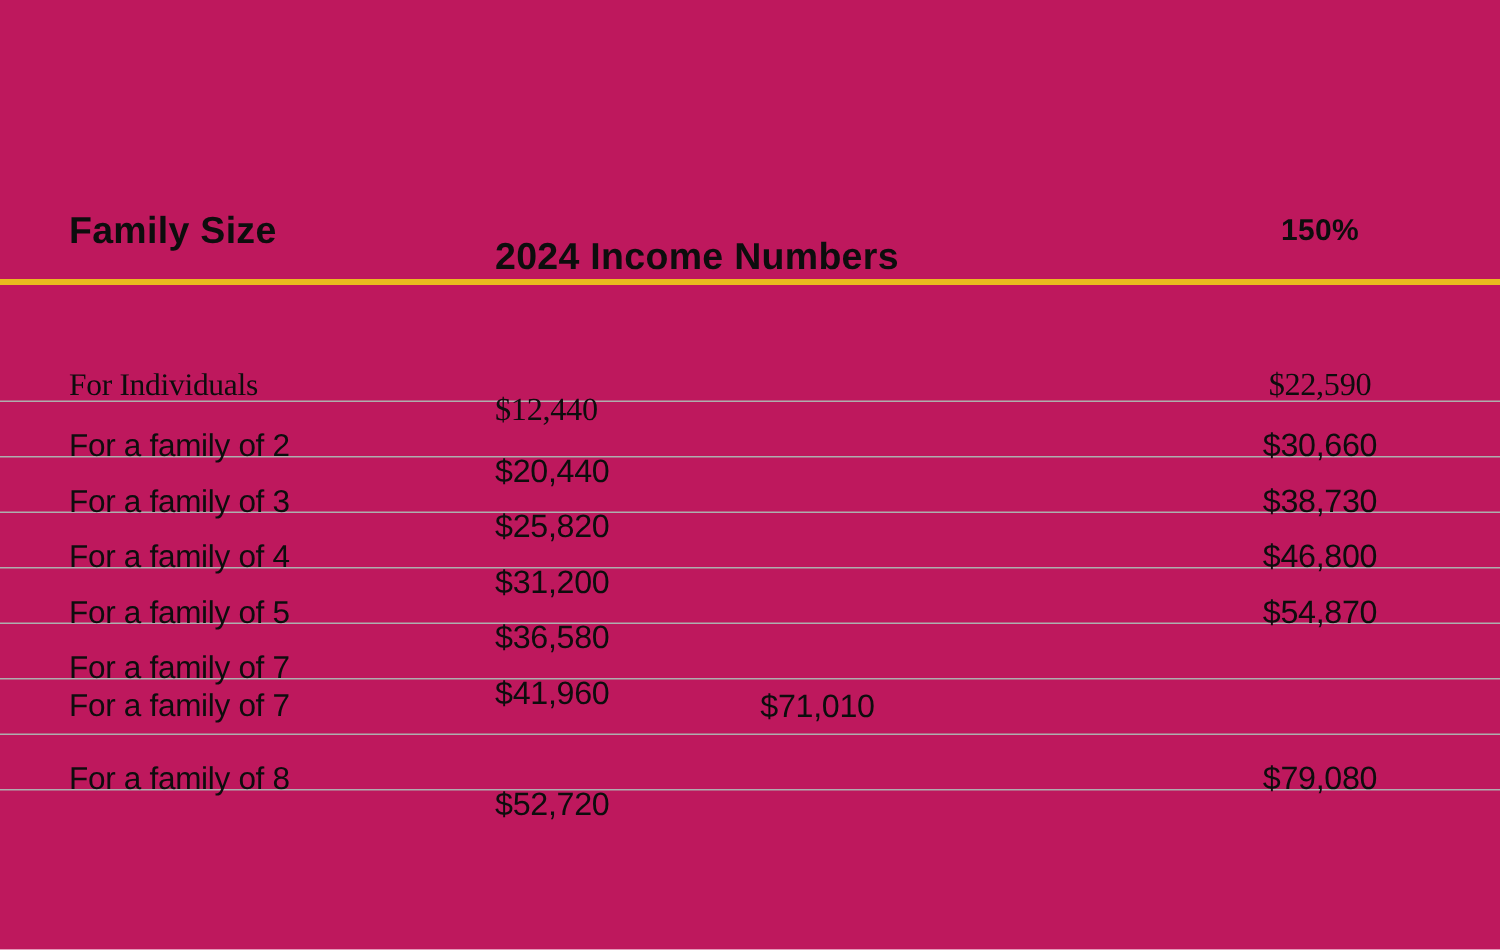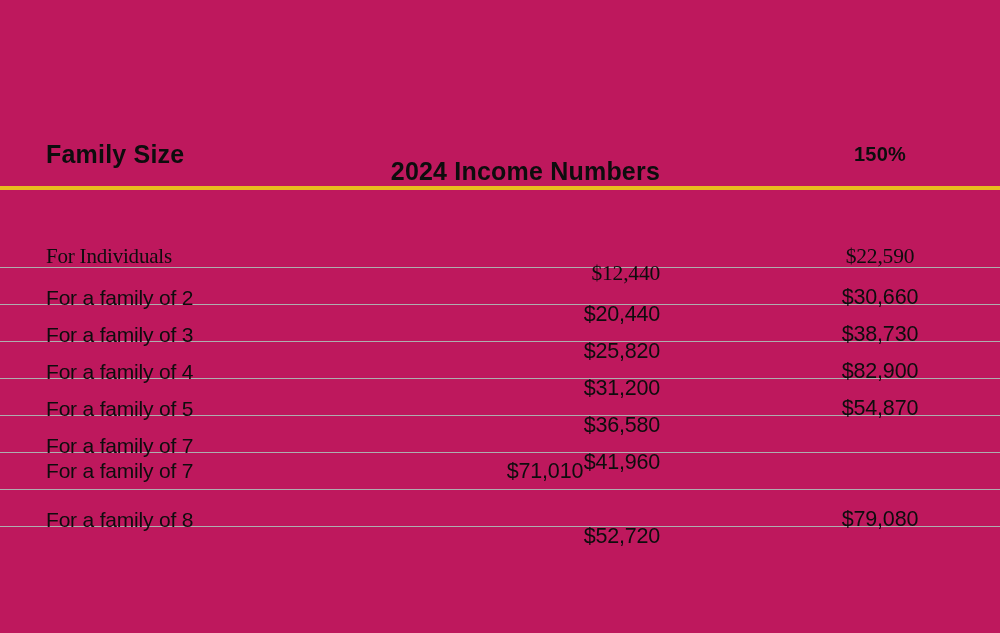--- a/index.html
+++ b/index.html
@@ -21,21 +21,21 @@
   .grid3 {
     display: grid;
     grid-template-columns: 330px 330px 340px;
     align-items: center;
   }
   .col-label {
     padding-left: 46px;
     text-align: left;
   }
   .col-income {
-    text-align: right;
+    text-align: left;
     margin-top: 34px;
   }
   .col-pct {
     text-align: center;
     padding-left: 100px;
   }
   .header-row {
     height: 36px;
   }
   .header-cell {
@@ -100,21 +100,21 @@
 
     <div class="grid3 row">
       <div class="col-label">For a family of 3</div>
       <div class="col-income">$25,820</div>
       <div class="col-pct">$38,730</div>
     </div>
 
     <div class="grid3 row">
       <div class="col-label">For a family of 4</div>
       <div class="col-income">$31,200</div>
-      <div class="col-pct">$82,900</div>
+      <div class="col-pct">$46,800</div>
     </div>
 
     <div class="grid3 row">
       <div class="col-label">For a family of 5</div>
       <div class="col-income">$36,580</div>
       <div class="col-pct">$54,870</div>
     </div>
 
     <div class="grid3 row">
       <div class="col-label">For a family of 7</div>

